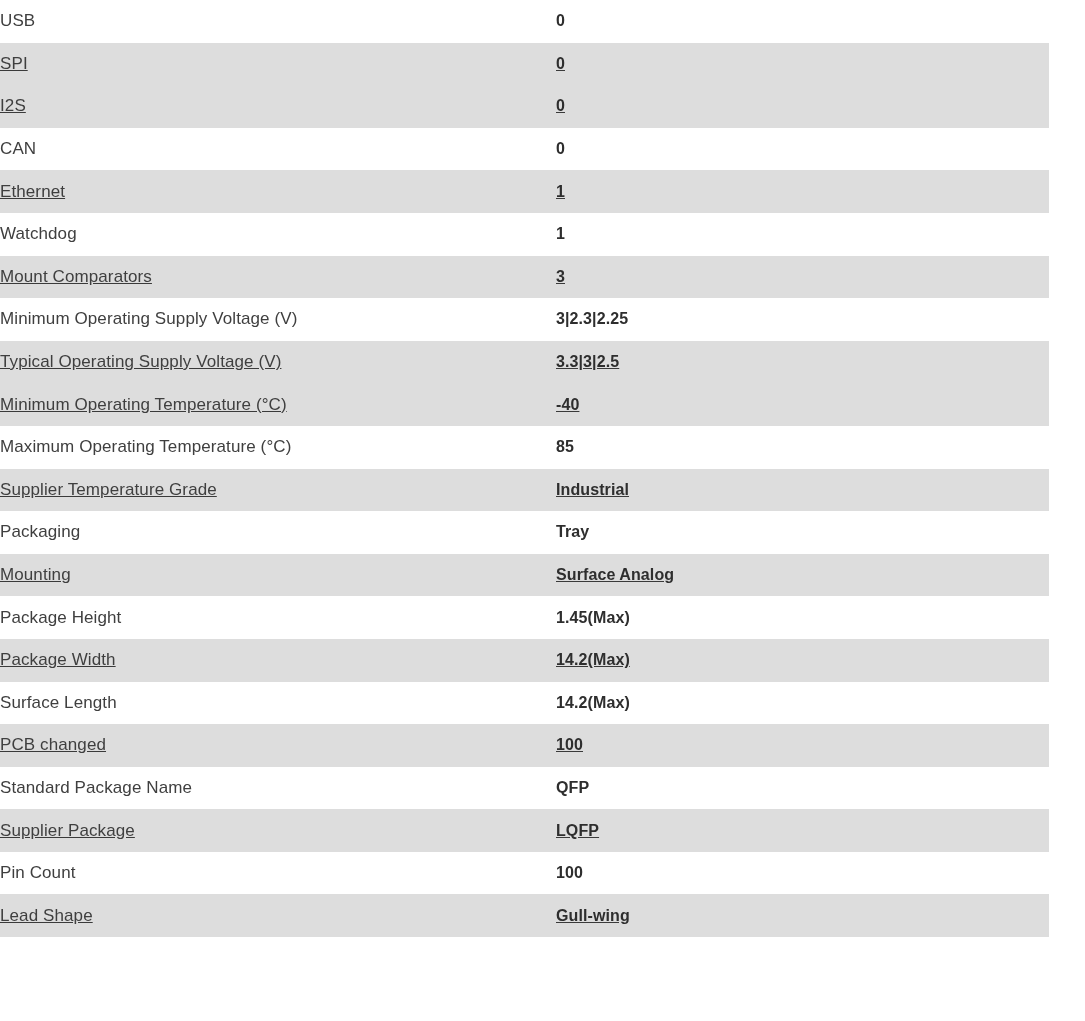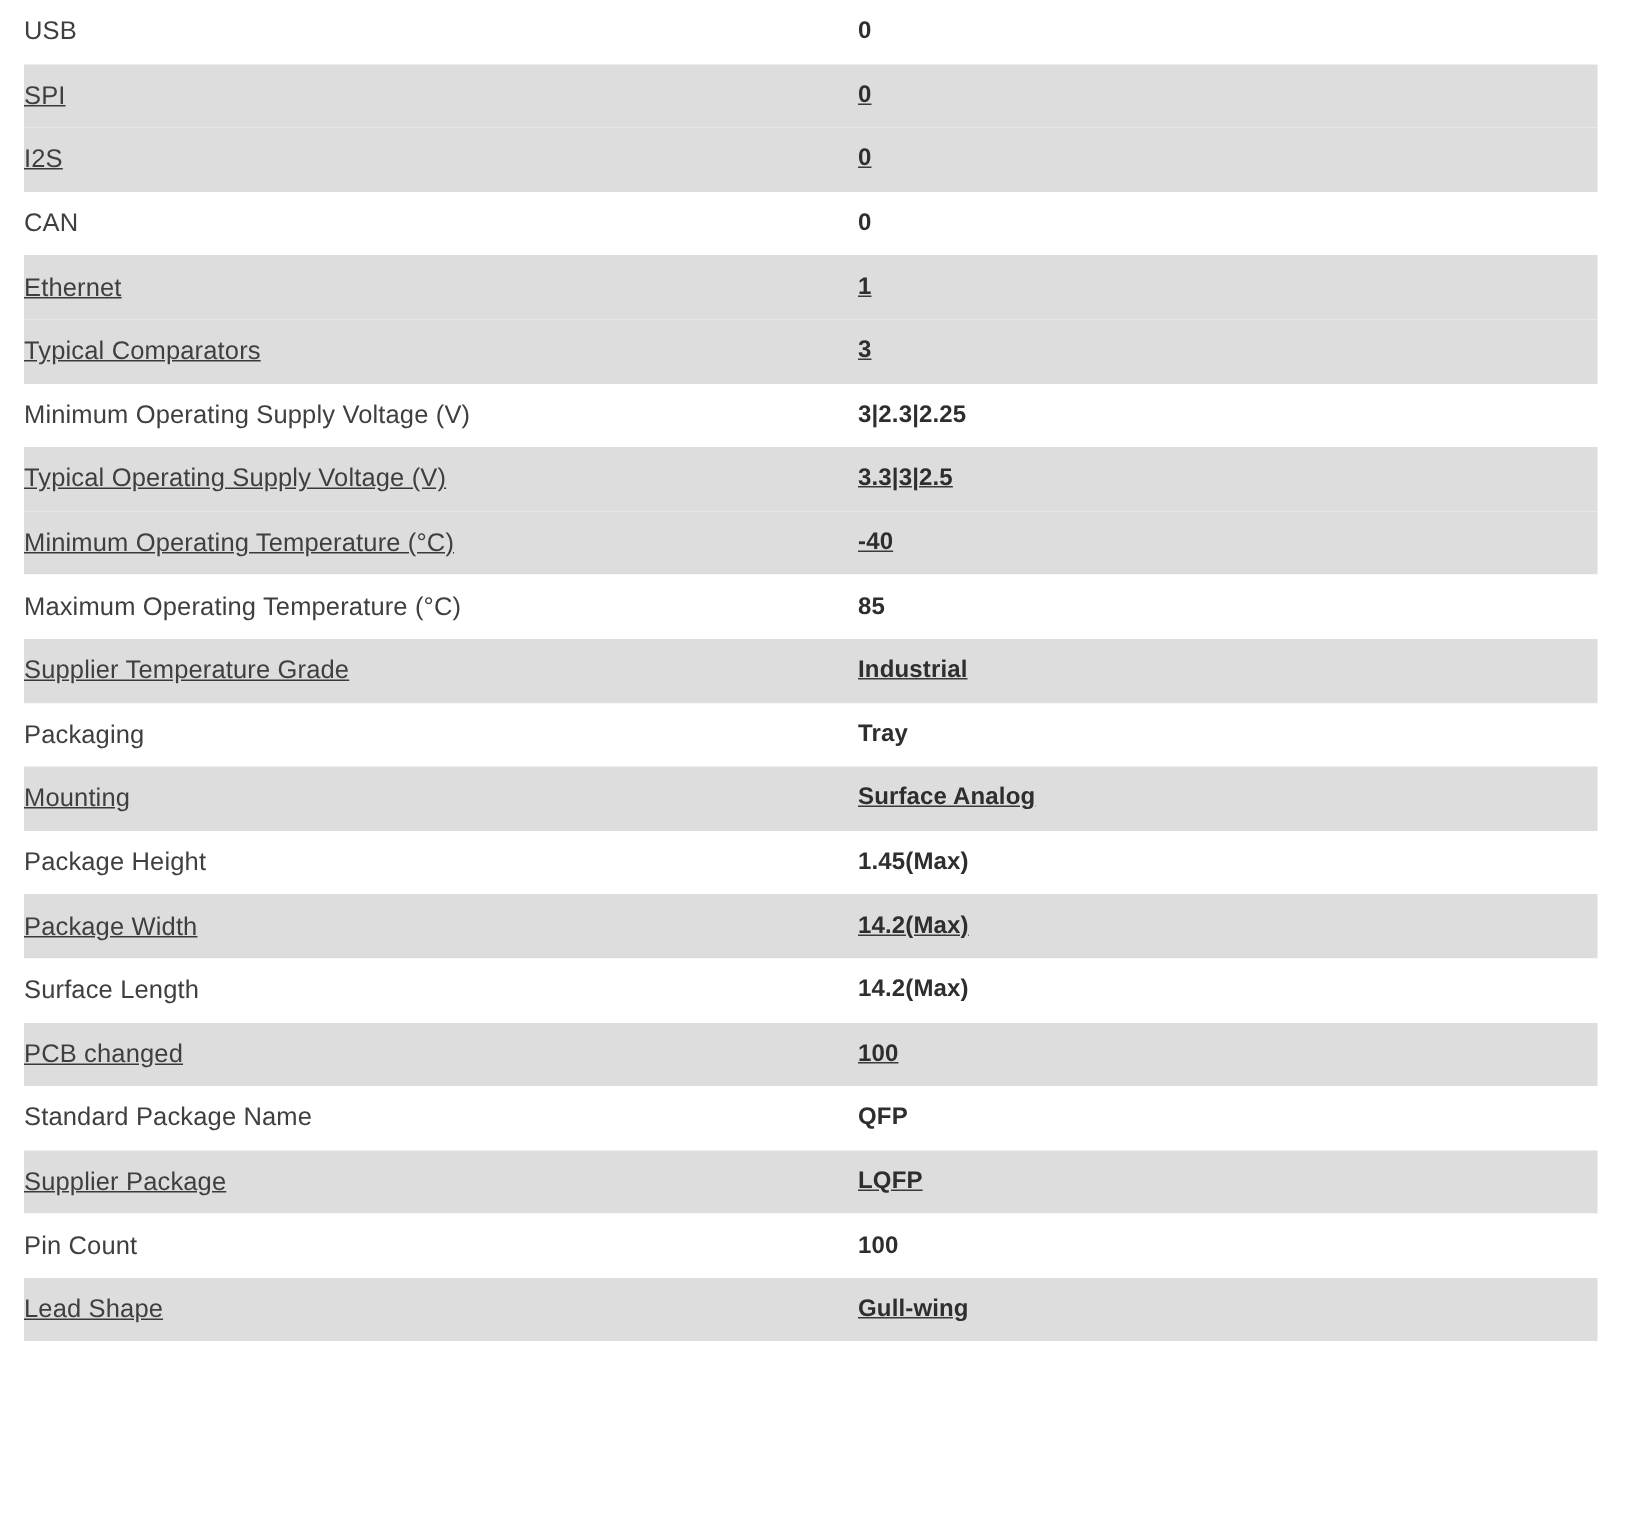--- a/index.html
+++ b/index.html
@@ -11,21 +11,20 @@
     width: 1085px;
     height: 1021px;
     overflow: hidden;
     font-family: "Liberation Sans", sans-serif;
     color: #3a3a3a;
   }
   table.spec-table {
     width: 969px;
     border-collapse: collapse;
     table-layout: fixed;
-    margin-left: 16px;
   }
   table.spec-table tr {
     height: 42.6px;
   }
   table.spec-table tr.row-odd {
     background: #ffffff;
   }
   table.spec-table tr.row-even {
     background: #dddddd;
     text-decoration: underline;
@@ -76,22 +75,26 @@
         <td class="value-cell"><span class="value-inner">0</span></td>
       </tr>
       <tr class="row-odd">
         <td class="param-cell">CAN</td>
         <td class="value-cell"><span class="value-inner">0</span></td>
       </tr>
       <tr class="row-even">
         <td class="param-cell">Ethernet</td>
         <td class="value-cell"><span class="value-inner">1</span></td>
       </tr>
+      <tr class="row-odd">
+        <td class="param-cell">Watchdog</td>
+        <td class="value-cell"><span class="value-inner">1</span></td>
+      </tr>
       <tr class="row-even">
-        <td class="param-cell">Typical Comparators</td>
+        <td class="param-cell">Mount Comparators</td>
         <td class="value-cell"><span class="value-inner">3</span></td>
       </tr>
       <tr class="row-odd">
         <td class="param-cell">Minimum Operating Supply Voltage (V)</td>
         <td class="value-cell"><span class="value-inner">3|2.3|2.25</span></td>
       </tr>
       <tr class="row-even">
         <td class="param-cell">Typical Operating Supply Voltage (V)</td>
         <td class="value-cell"><span class="value-inner">3.3|3|2.5</span></td>
       </tr>

